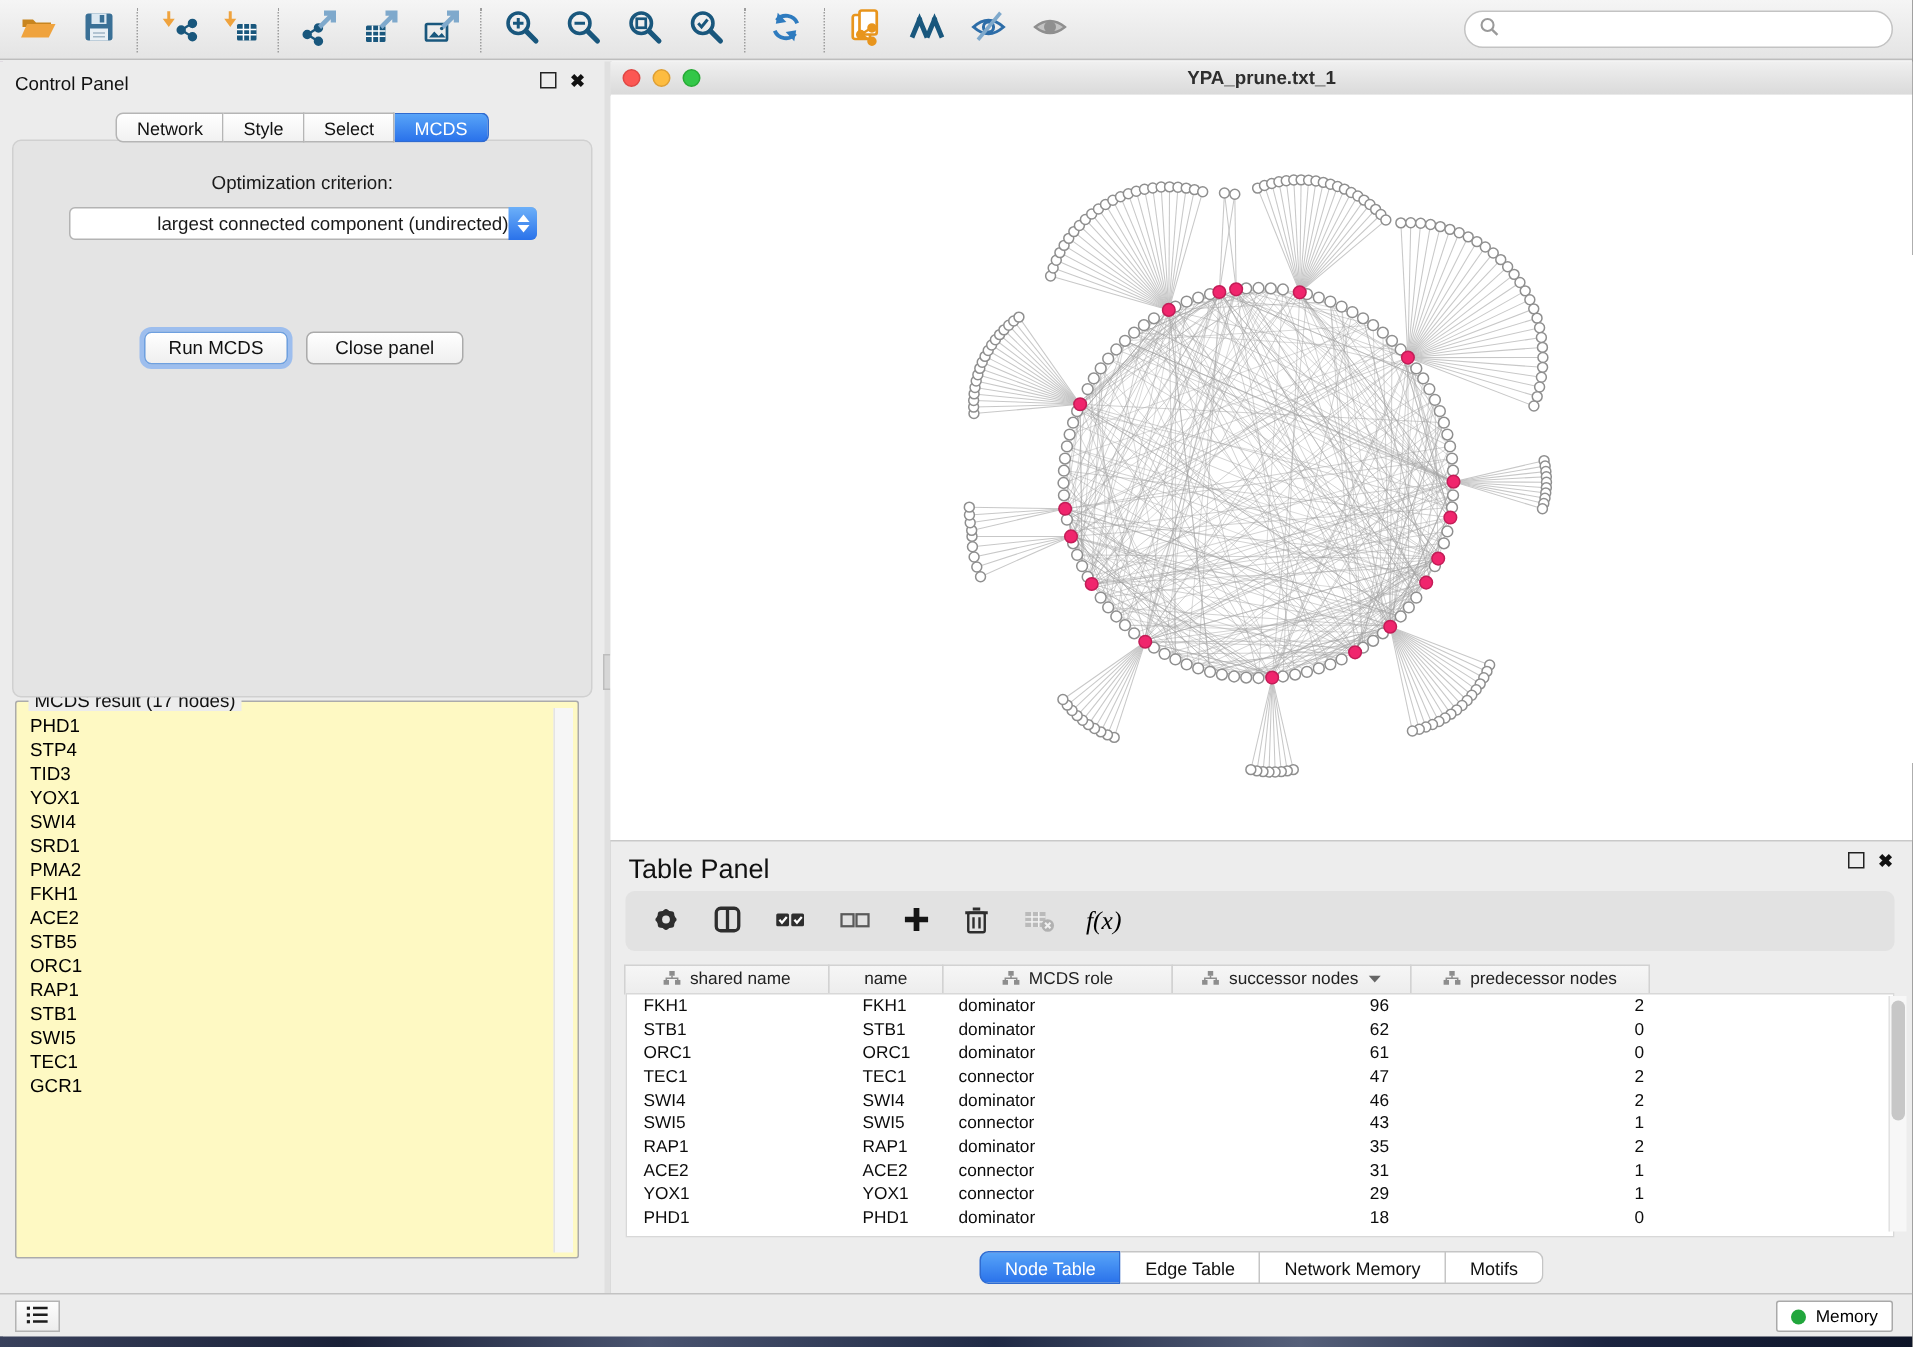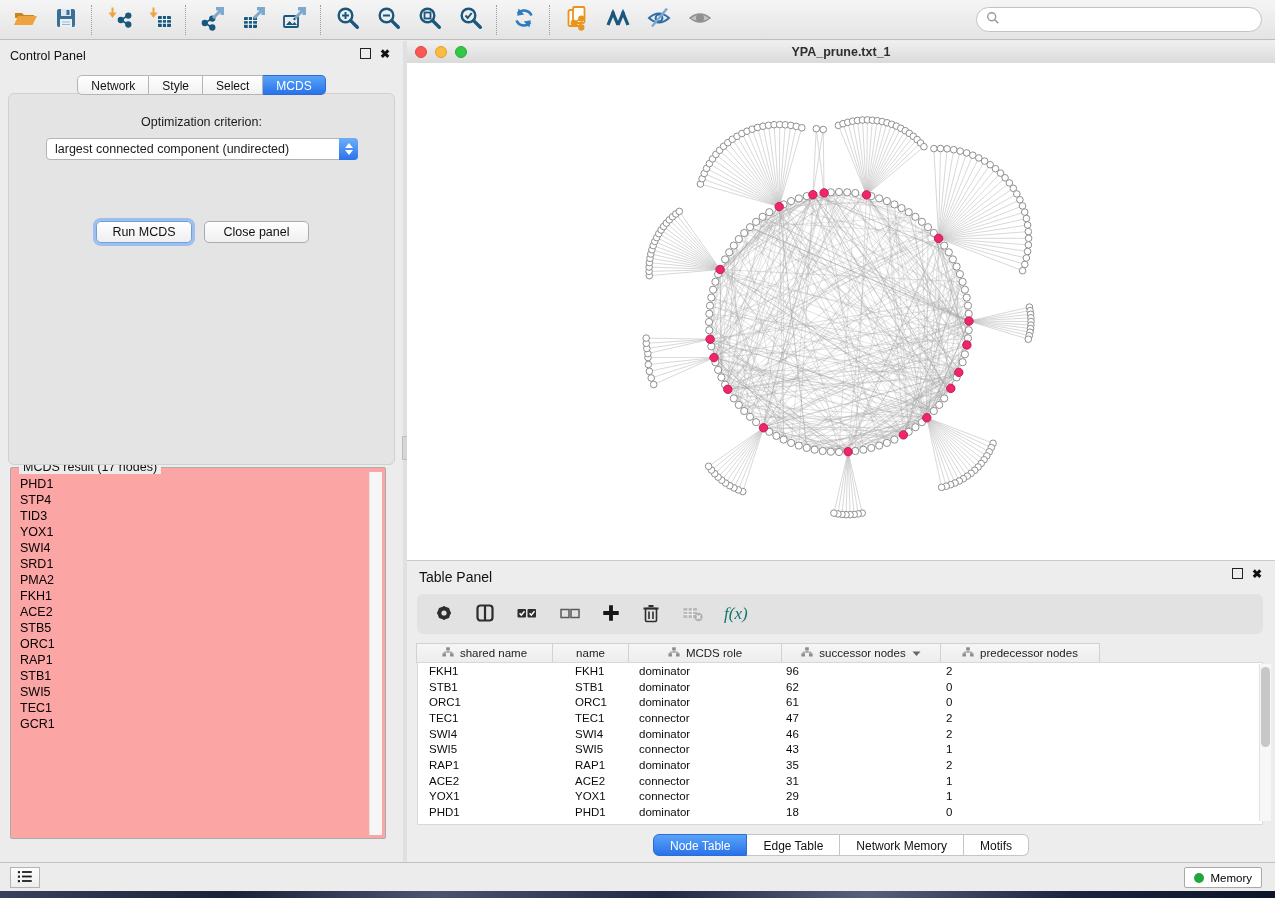--- a/index.html
+++ b/index.html
@@ -25,66 +25,66 @@
   .cp-tabs{left:0;top:34px;width:100%;display:flex;justify-content:center;position:absolute;z-index:3;}
   .tab{height:20px;line-height:20px;padding:0 13px;background:linear-gradient(#ffffff,#f1f1f1);
        border:1px solid #b5b5b5;border-left:none;font-size:12px;color:#111;cursor:default;}
   .tab:first-child{border-left:1px solid #b5b5b5;border-radius:5px 0 0 5px;}
   .tab:last-child{border-radius:0 5px 5px 0;}
   .tab.selected{background:linear-gradient(#58a4f8,#2a72ea);color:#fff;border-color:#2f6bd0;}
   .cp-box{left:8px;top:52px;width:385px;height:370px;background:#e4e4e4;border:1px solid #d0d0d0;border-radius:6px;z-index:1;}
   .opt-label{left:0;top:21px;width:100%;text-align:center;font-size:12.5px;position:absolute;}
   .criterion{left:37px;top:44px;width:312px;height:22px;position:absolute;background:#fff;border:1px solid #b3b3b3;
              border-radius:4px;display:flex;align-items:center;box-sizing:border-box;}
-  .criterion .val{flex:1;padding-left:8px;font-size:12.5px;white-space:nowrap;}
+  .criterion .val{flex:1;padding-left:8px;font-size:12.5px;white-space:nowrap;text-align:right;}
   .stepper{width:19px;height:22px;margin:-1px -1px 0 0;background:linear-gradient(#6cb0f9,#2a72ea);
            border-radius:0 4px 4px 0;display:flex;flex-direction:column;align-items:center;justify-content:center;gap:2px;}
   .stepper i{width:0;height:0;border-left:4px solid transparent;border-right:4px solid transparent;}
   .stepper .up{border-bottom:5px solid #fff;}
   .stepper .dn{border-top:5px solid #fff;}
   .btn{position:absolute;height:22px;background:linear-gradient(#ffffff,#efefef);border:1px solid #ababab;
        border-radius:5px;font:12.5px "Liberation Sans",sans-serif;color:#111;cursor:default;}
   .btn.focus{box-shadow:0 0 0 3px rgba(110,165,245,.6);border-color:#6ea0e0;}
   .result-box{left:10px;top:426px;width:374px;height:370px;position:absolute;border:1px solid #ababab;
-              background:#fca5a5;border-radius:2px;}
+              background:#fef9c3;border-radius:2px;}
   .result-legend{position:absolute;top:-8px;left:8px;background:#ececec;padding:0 4px;font-size:12.5px;color:#111;}
   .result-list{position:absolute;left:3px;top:8px;right:16px;bottom:3px;overflow:hidden;}
   .result-list div{font-size:12.5px;line-height:16px;padding-left:6px;color:#000;}
   .result-scroll{position:absolute;top:4px;right:3px;width:12px;bottom:3px;background:#f6f6f6;border-left:1px solid #e4e4e4;}
 
   
   .divider{left:403px;top:41px;width:4px;height:821px;background:#e0e0e0;border-right:1px solid #adadad;}
   .divider-handle{position:absolute;left:-1px;top:395px;width:6px;height:22px;background:#d6d6d6;border:1px solid #bdbdbd;}
 
   
   .net-window{left:407px;top:41px;width:868px;height:519px;background:#fff;}
   .net-titlebar{height:22px;background:linear-gradient(#f0f0f0,#dadada);border-bottom:1px solid #b7b7b7;
                 display:flex;align-items:center;position:relative;}
   .lights{display:flex;gap:8px;margin-left:8px;}
   .light{width:12px;height:12px;border-radius:50%;box-sizing:border-box;}
   .net-title{position:absolute;left:0;width:100%;text-align:center;font-size:12.5px;font-weight:bold;color:#2e2e2e;}
   .net-canvas{position:absolute;left:0;top:22px;width:868px;height:497px;background:#fff;}
 
   
   .table-panel{left:407px;top:560px;width:868px;height:302px;background:#ededed;border-top:1px solid #c9c9c9;box-sizing:border-box;}
-  .tp-title{left:12px;top:8px;font-size:14px;color:#111;}
+  .tp-title{left:12px;top:8px;font-size:18px;color:#111;}
   .tp-toolbar{left:10px;top:33px;width:846px;height:40px;background:#e2e2e2;border-radius:6px;
               display:flex;align-items:center;gap:19px;padding-left:16px;box-sizing:border-box;}
   .tp-btn{border:none;background:transparent;padding:0;display:flex;align-items:center;justify-content:center;height:26px;cursor:default;}
-  .fx-label{font-family:"Liberation Serif",serif;font-style:italic;font-size:17px;color:#0f766e;}
+  .fx-label{font-family:"Liberation Serif",serif;font-style:italic;font-size:17px;color:#000000;}
   .tbl-head{left:10px;top:82px;position:absolute;display:flex;height:20px;}
   .th{background:linear-gradient(#f6f6f6,#ededed);border:1px solid #d2d2d2;margin-left:-1px;display:flex;
       align-items:center;justify-content:center;gap:6px;font-size:11.5px;color:#222;box-sizing:border-box;height:20px;}
   .tbl-body{left:10px;top:101px;width:846px;height:163px;background:#fff;border:1px solid #d8d8d8;box-sizing:border-box;overflow:hidden;}
   .tr{display:flex;height:15.7px;align-items:center;}
   .td{font-size:11.5px;color:#0c0c0c;box-sizing:border-box;white-space:nowrap;}
   .td.c0{padding-left:11px;}
   .td.c1{padding-left:20px;}
   .td.c2{padding-left:7px;}
-  .td.num{text-align:left;}
+  .td.num{text-align:right;}
   .td.c3{padding-right:20px;}
   .td.c4{padding-right:10px;}
   .tbl-scroll{position:absolute;right:3px;top:2px;width:11px;height:157px;background:#f7f7f7;border-left:1px solid #e2e2e2;}
   .tbl-thumb{position:absolute;left:1px;right:1px;top:3px;height:80px;background:#c7c7c7;border-radius:5px;}
   .tbl-tabs{position:absolute;left:0;top:273px;width:100%;display:flex;justify-content:center;}
   .ttab{height:22px;line-height:22px;padding:0 16px;background:#fff;border:1px solid #c5c5c5;border-left:none;
         font-size:12px;color:#111;cursor:default;}
   .ttab:first-child{border-left:1px solid #c5c5c5;border-radius:6px 0 0 6px;}
   .ttab:last-child{border-radius:0 6px 6px 0;}
   .ttab.selected{background:linear-gradient(#58a4f8,#2a72ea);color:#fff;border-color:#2f6bd0;}

